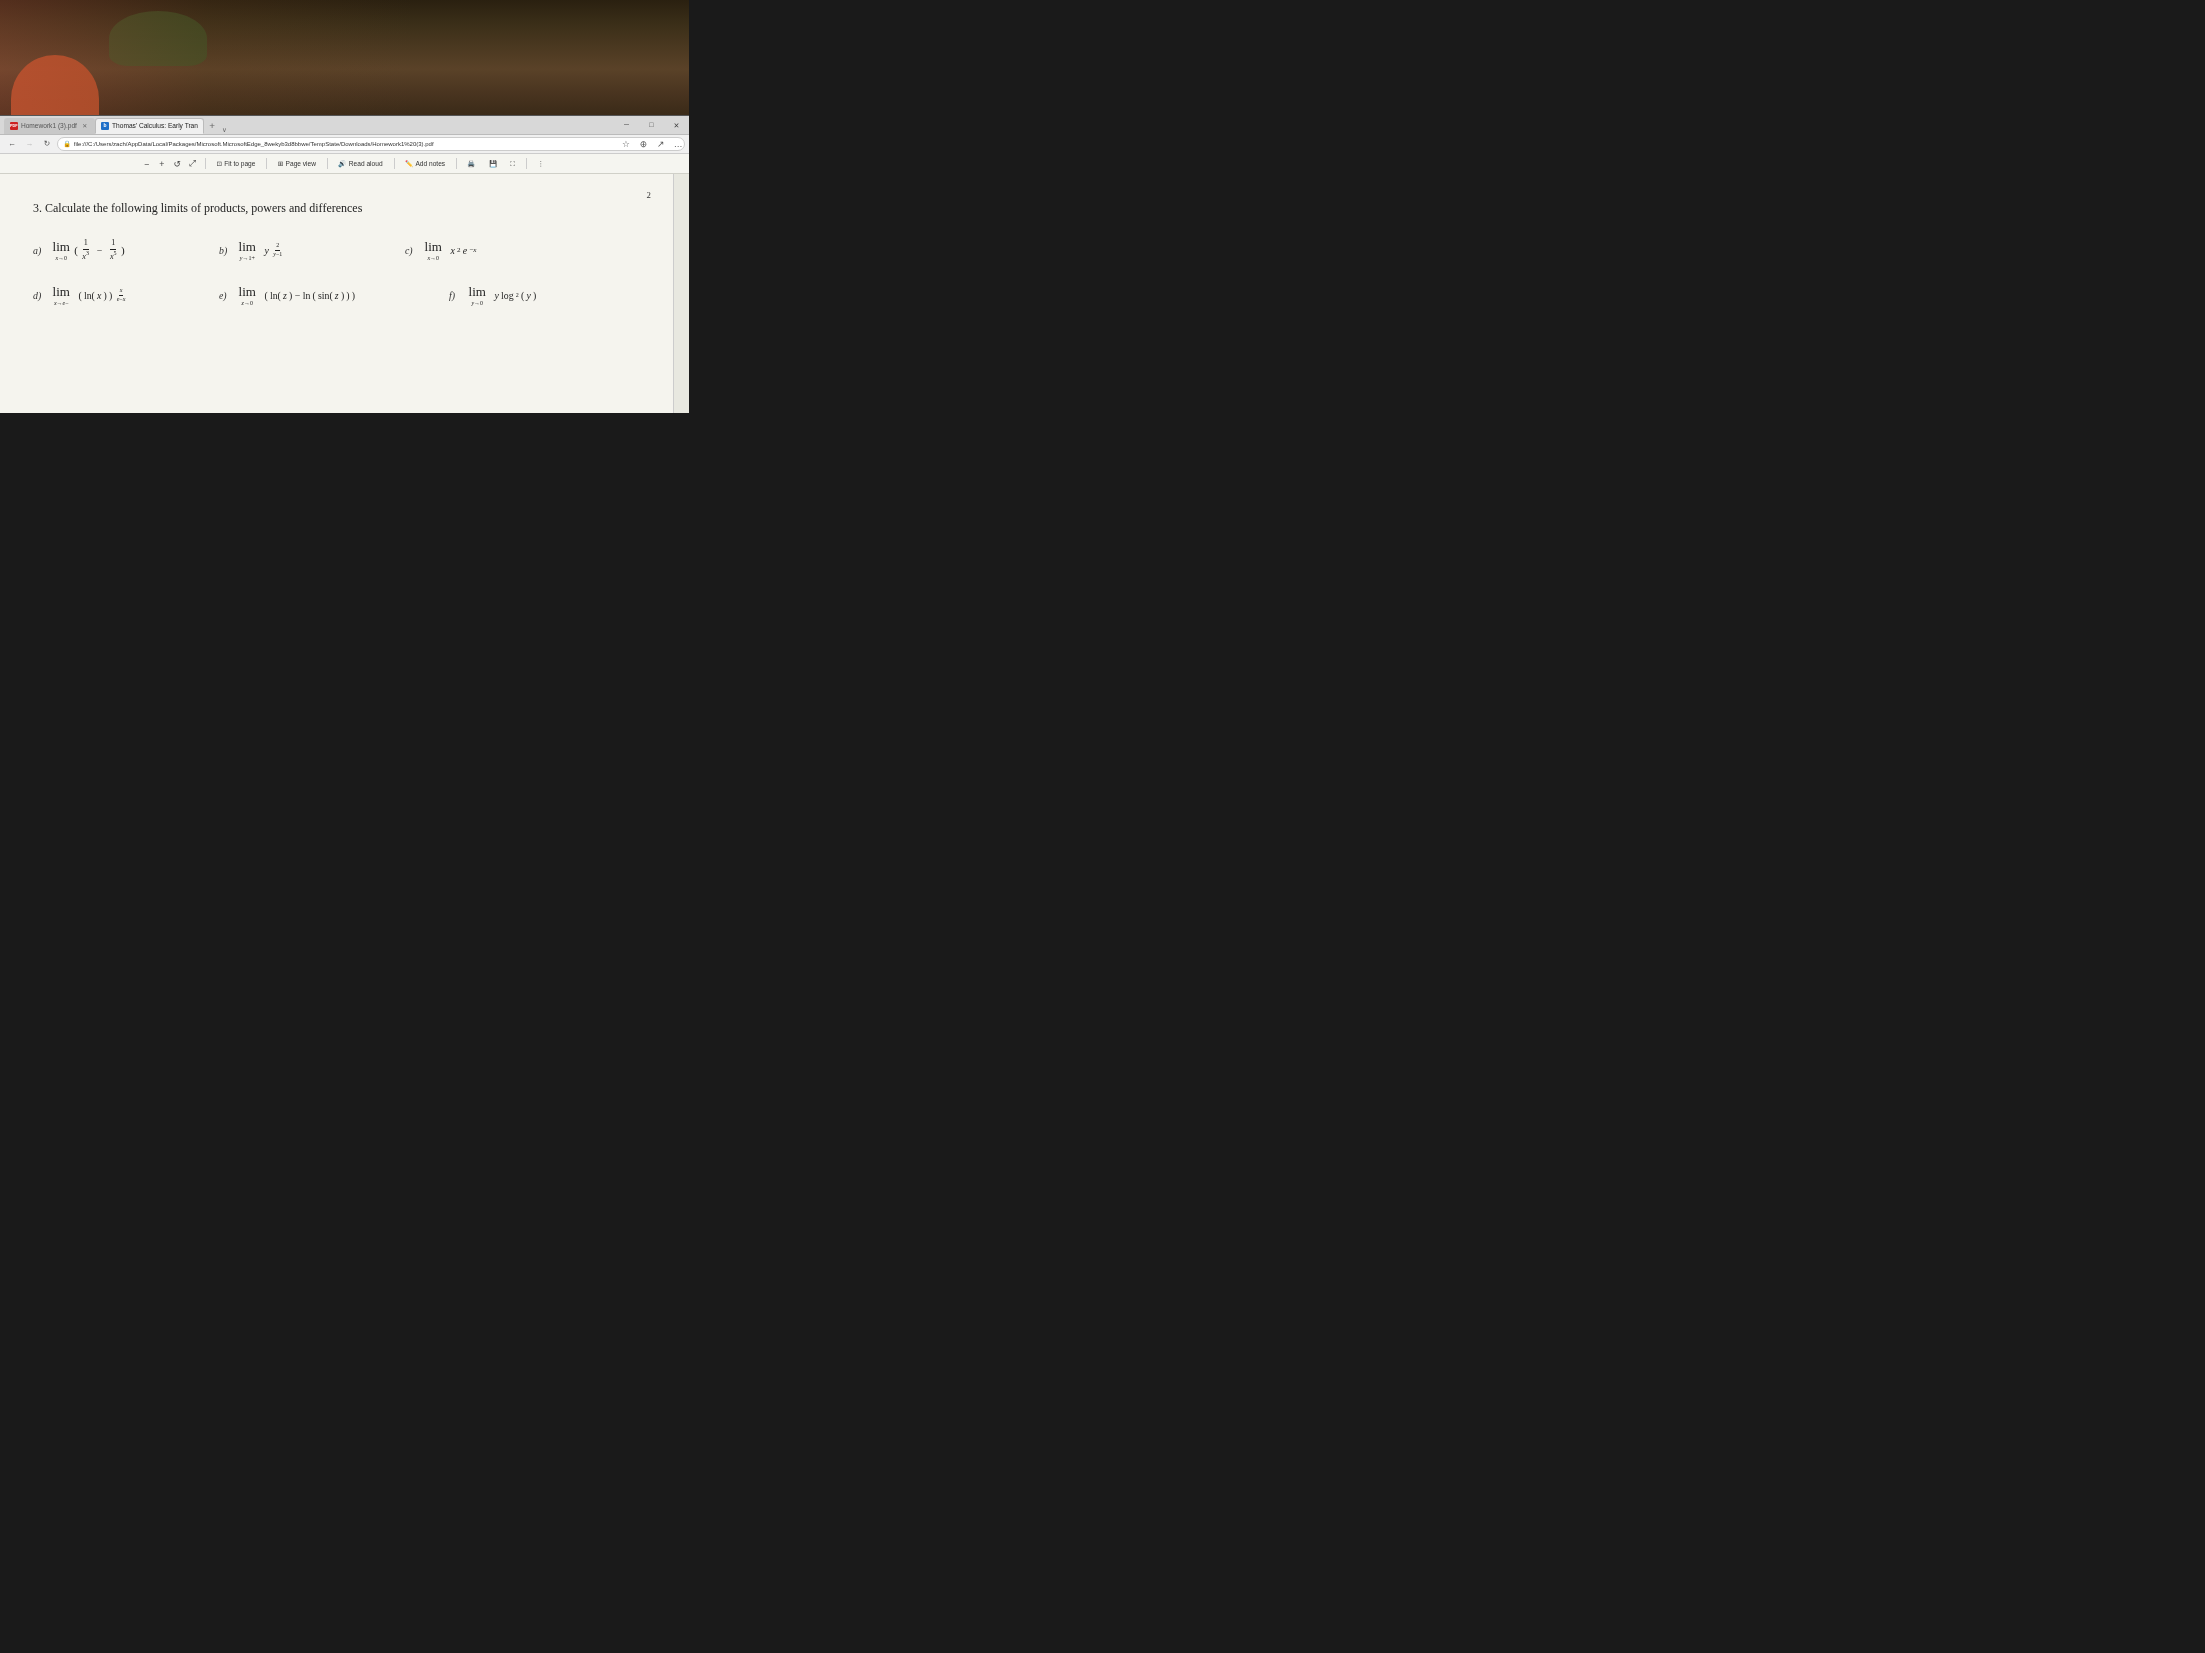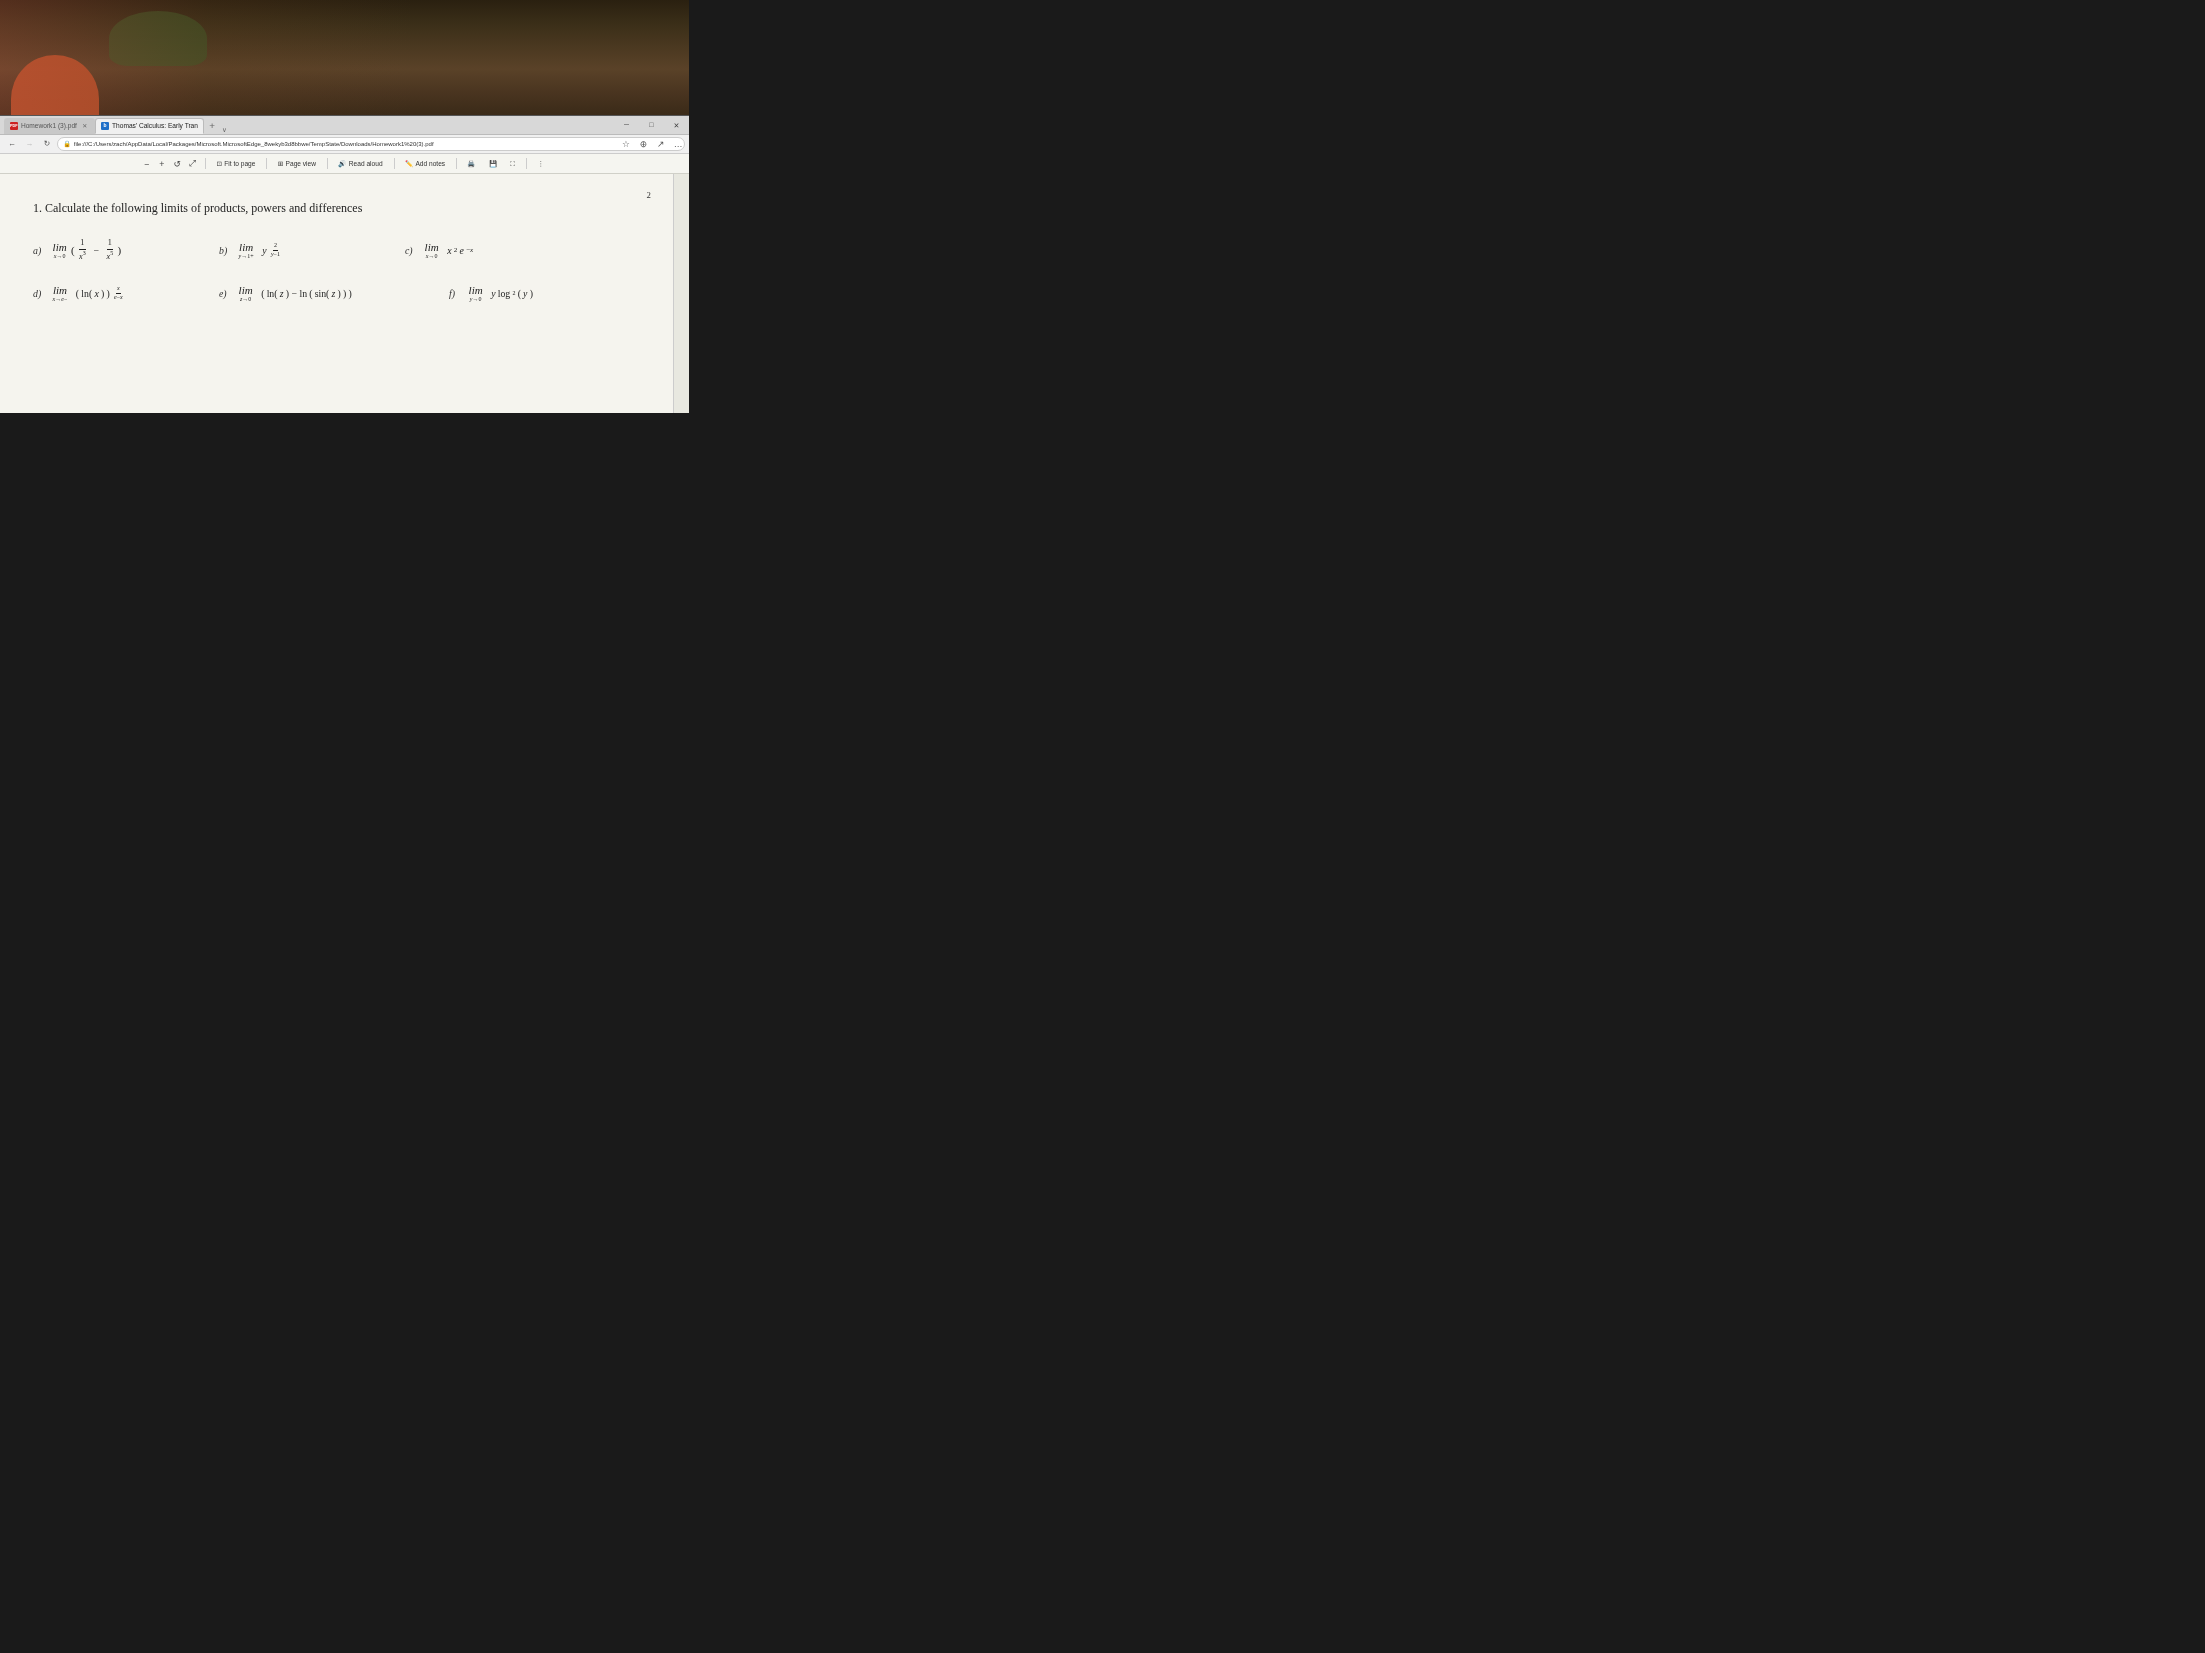--- a/index.html
+++ b/index.html
@@ -369,22 +369,21 @@
     }
 
     .limit-expr {
       display: inline-flex;
       flex-direction: column;
       align-items: center;
       margin-right: 2.2px;
     }
 
     .limit-word {
-      font-size: 11px;
-      font-style: italic;
+      font-size: 13px;
     }
 
     .limit-sub {
       font-size: 6px;
       white-space: nowrap;
     }
 
     .frac {
       display: inline-flex;
       flex-direction: column;
@@ -497,21 +496,21 @@
     <div class="toolbar-btn">💾</div>
     <div class="toolbar-btn">⛶</div>
     <div class="toolbar-sep"></div>
     <div class="toolbar-btn">⋮</div>
   </div>
 </div>
 
 <div class="pdf-content">
   <div class="page-number">2</div>
 
-  <p class="problem-title">1.  Calculate the following limits of products, powers and differences</p>
+  <p class="problem-title">3.  Calculate the following limits of products, powers and differences</p>
 
   <div class="problems-grid">
 
     <div class="problem-row">
 
       <div class="problem-item">
         <span class="problem-label">a)</span>
         <span class="math-expr">
           <span class="limit-expr">
             <span class="limit-word">lim</span>

